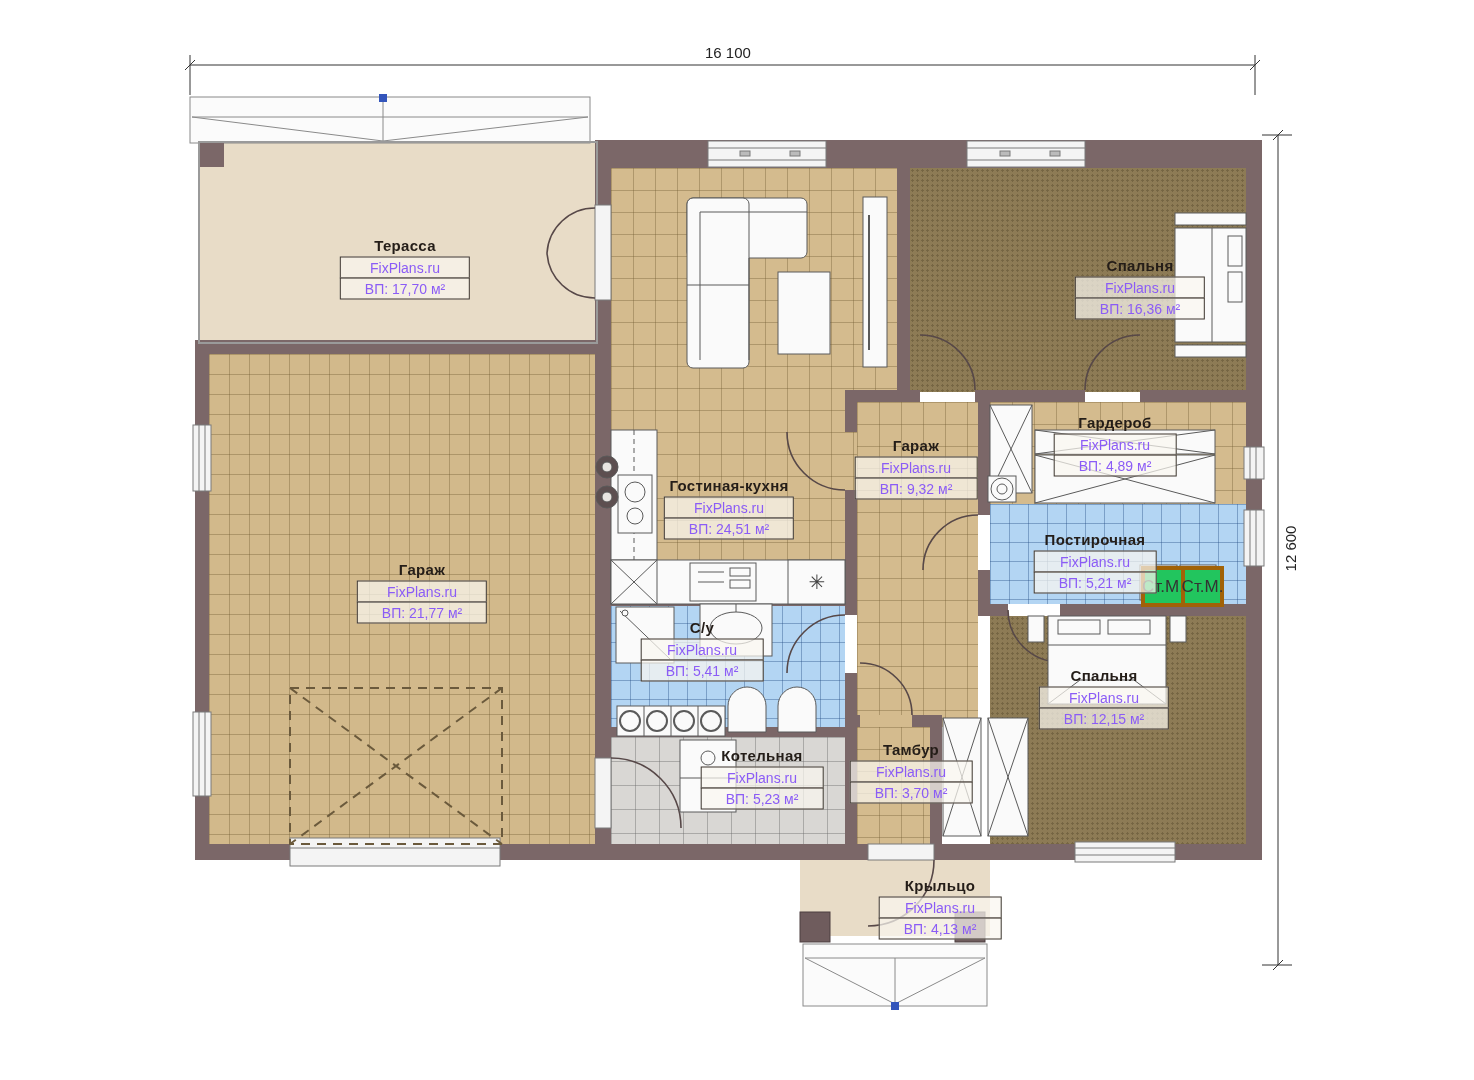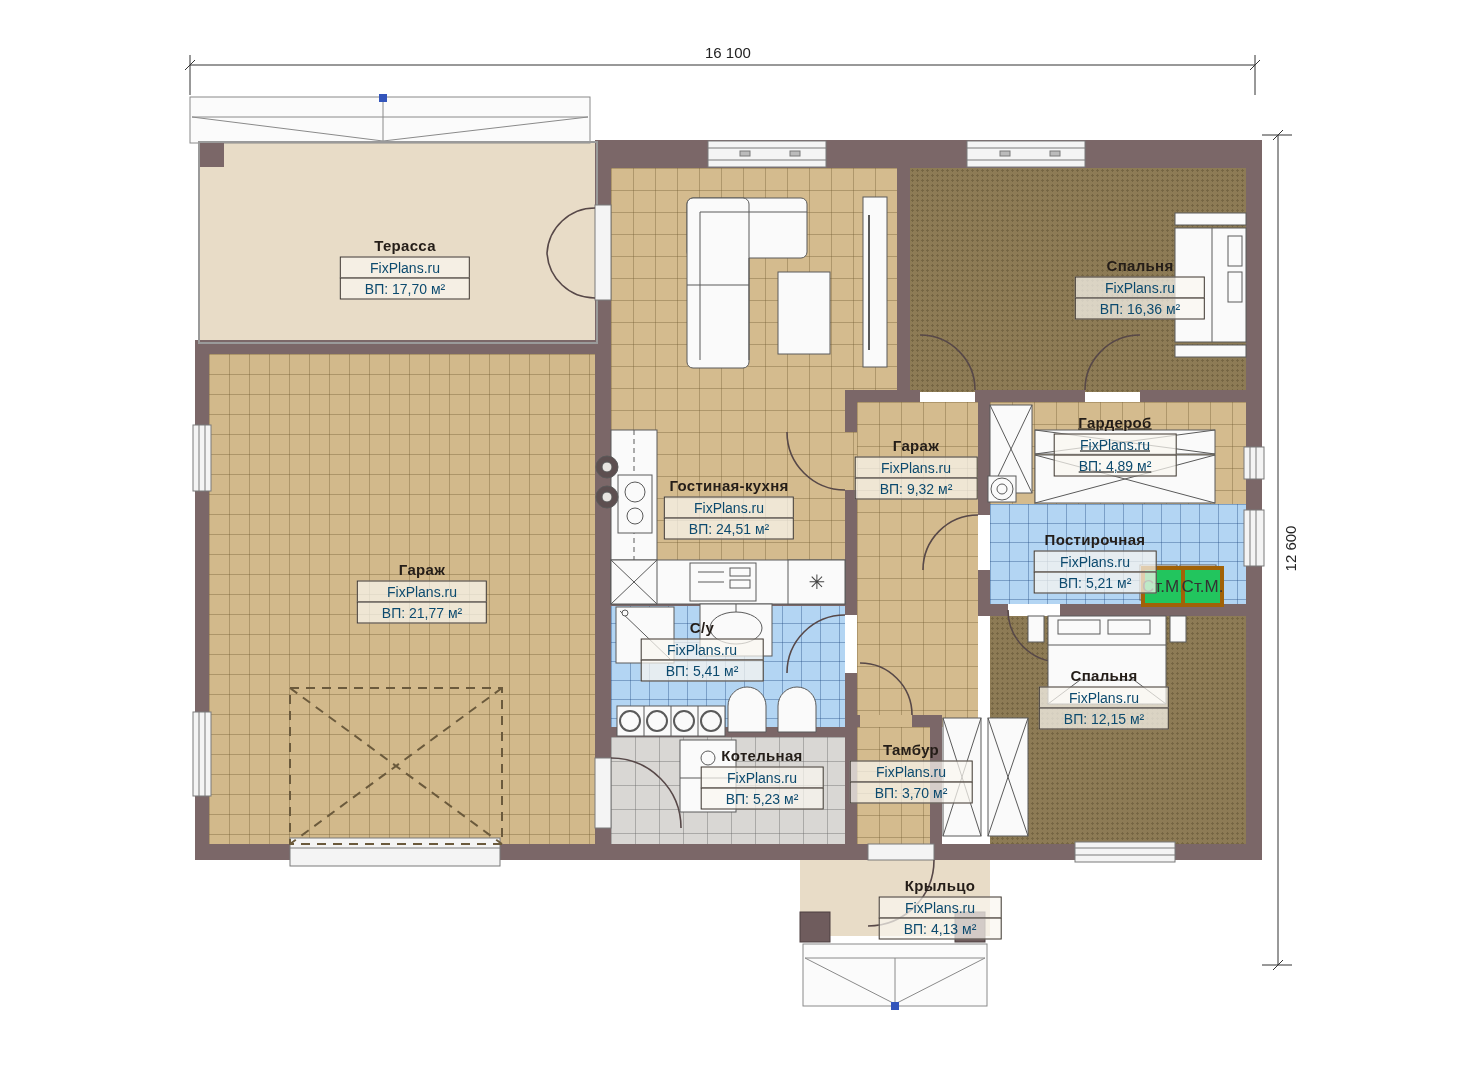--- a/index.html
+++ b/index.html
@@ -23,21 +23,21 @@
       background-size:19px 19px;}
   .floor-gray{background:#d9d7d4;background-image:
       linear-gradient(rgba(105,105,105,.42) 1px,transparent 1px),
       linear-gradient(90deg,rgba(105,105,105,.42) 1px,transparent 1px);
       background-size:24px 24px;}
   .floor-plain{background:#e8dcc7;}
   
   .room-label{position:absolute;transform:translate(-50%,-50%);text-align:center;z-index:30;}
   .room-label .rname{font-size:15px;font-weight:bold;color:#241d18;letter-spacing:.3px;margin-bottom:3px;white-space:nowrap;}
   .room-label .wm,.room-label .area{display:block;border:1px solid #3c352e;background:rgba(250,247,240,.72);
-      font-size:14px;color:#0c4a6e;padding:2px 24px;white-space:nowrap;}
+      font-size:14px;color:#8b5cf6;padding:2px 24px;white-space:nowrap;}
   .room-label .area{margin-top:-1px;}
   
   .dim-label{position:absolute;font-size:15px;color:#222;z-index:30;white-space:nowrap;}
   .dim-label.vert{transform:rotate(-90deg);transform-origin:center;}
   
   .washer{position:absolute;border:4px solid #a16207;background:#22c55e;display:flex;align-items:center;justify-content:center;
       font-size:17px;color:#333;z-index:25;}
   .fridge-sym{position:absolute;z-index:25;font-size:20px;color:#444;transform:translate(-50%,-50%);}
   svg{position:absolute;left:0;top:0;z-index:10;}
   .floors{z-index:5;}
@@ -367,21 +367,21 @@
     <span class="wm">FixPlans.ru</span>
     <span class="area">ВП: 16,36 м²</span>
   </div>
 
   <div class="room-label" style="left:916px;top:468px;">
     <div class="rname">Гараж</div>
     <span class="wm">FixPlans.ru</span>
     <span class="area">ВП: 9,32 м²</span>
   </div>
 
-  <div class="room-label" style="left:1115px;top:445px;text-decoration:underline;">
+  <div class="room-label" style="left:1115px;top:445px;">
     <div class="rname">Гардероб</div>
     <span class="wm">FixPlans.ru</span>
     <span class="area">ВП: 4,89 м²</span>
   </div>
 
   <div class="room-label" style="left:1095px;top:562px;">
     <div class="rname">Постирочная</div>
     <span class="wm">FixPlans.ru</span>
     <span class="area">ВП: 5,21 м²</span>
   </div>

